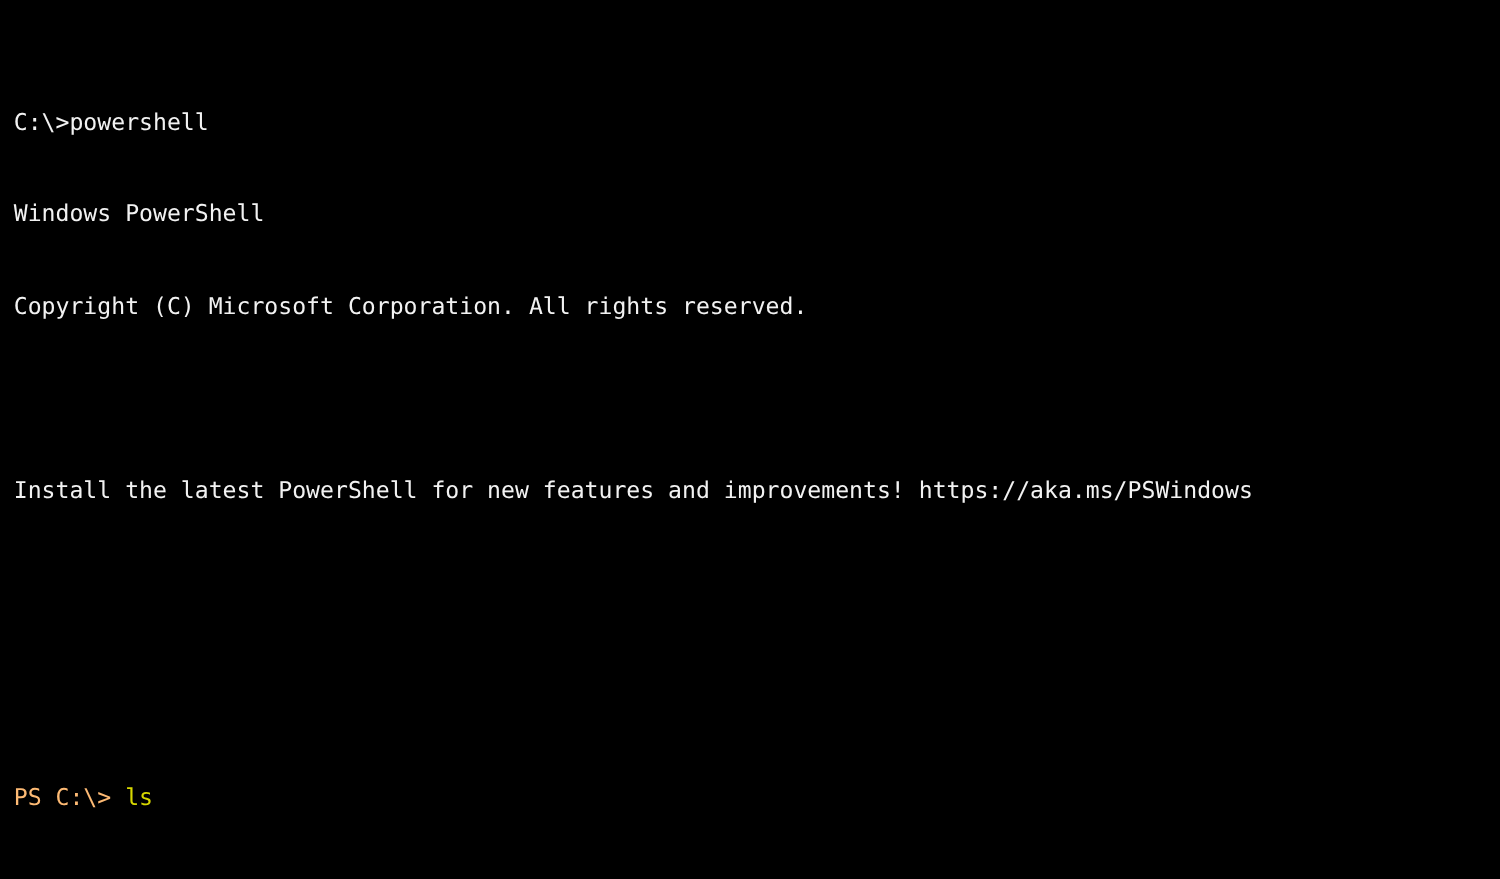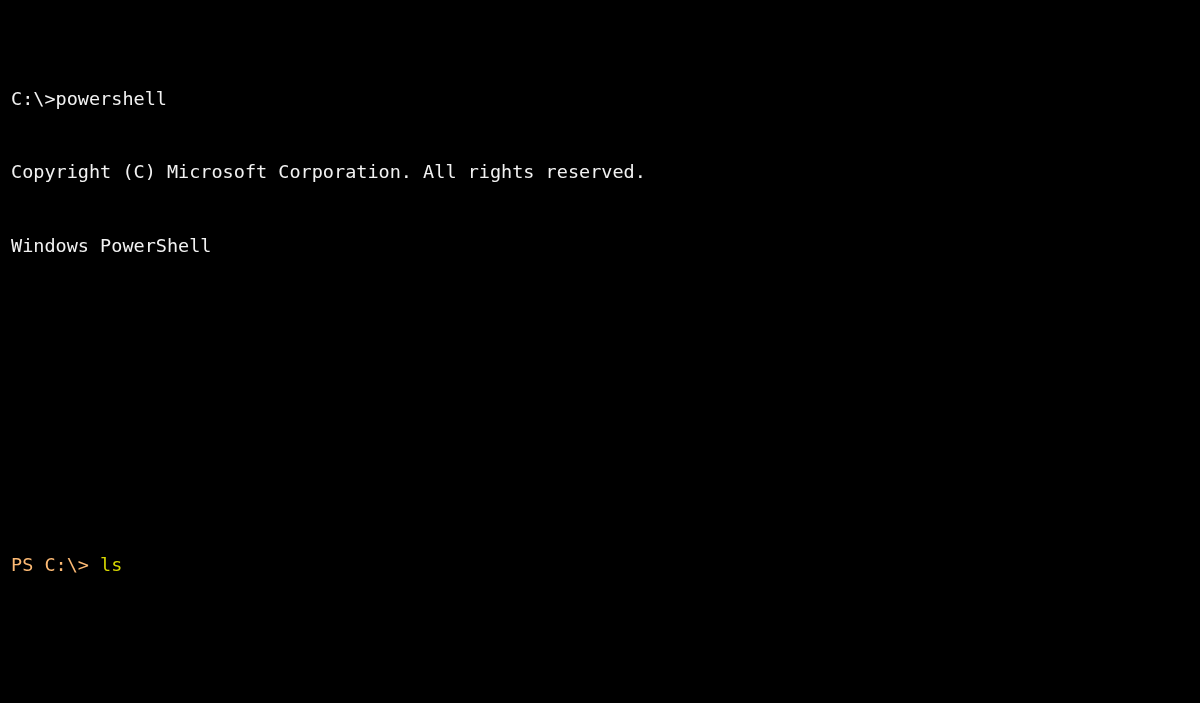--- a/index.html
+++ b/index.html
@@ -47,23 +47,24 @@
   .txt { color: #f2f2f2; }
   .prompt { color: #fdba74; }
 </style>
 </head>
 <body>
 
 <div id="terminal">
   <div class="screen">
 
     <span class="line txt">C:\&gt;powershell</span>
+    <span class="line txt">Windows PowerShell</span>
     <span class="line txt">Copyright (C) Microsoft Corporation. All rights reserved.</span>
-    <span class="line txt">Windows PowerShell</span>
     <span class="blank"></span>
+    <span class="line txt">Install the latest PowerShell for new features and improvements! https://aka.ms/PSWindows</span>
     <span class="blank"></span>
     <span class="blank"></span>
 
     <span class="line"><span class="prompt">PS C:\&gt; </span><span class="cmd-yellow">ls</span></span>
 
     
     
 
     
 

